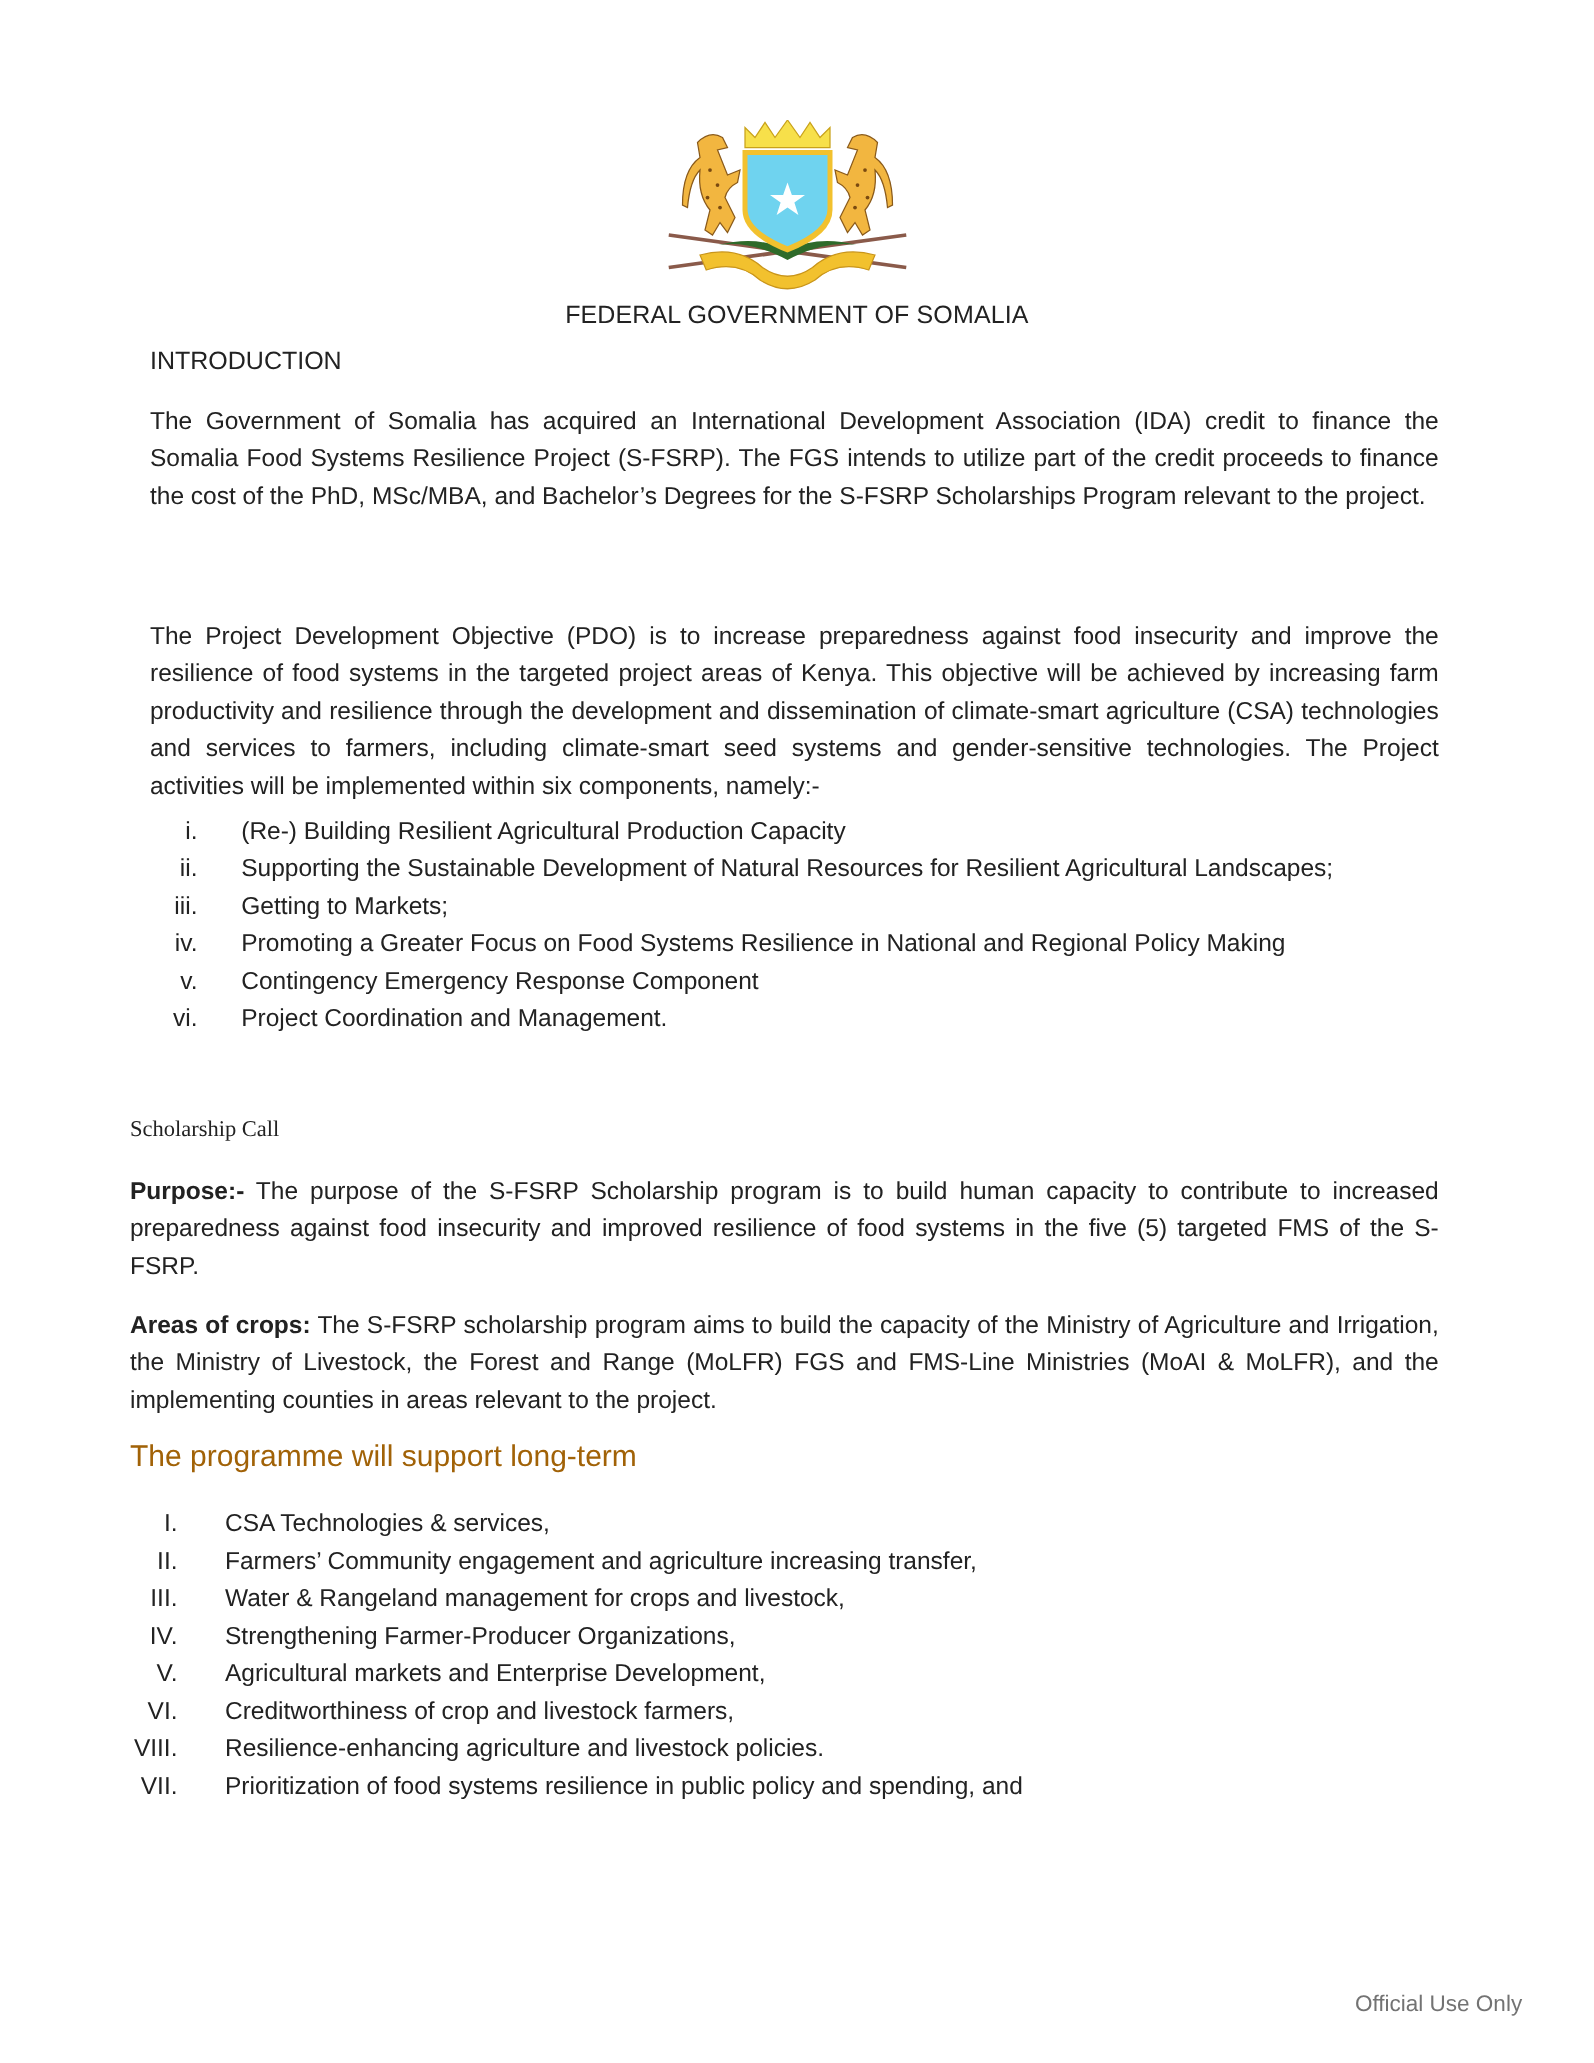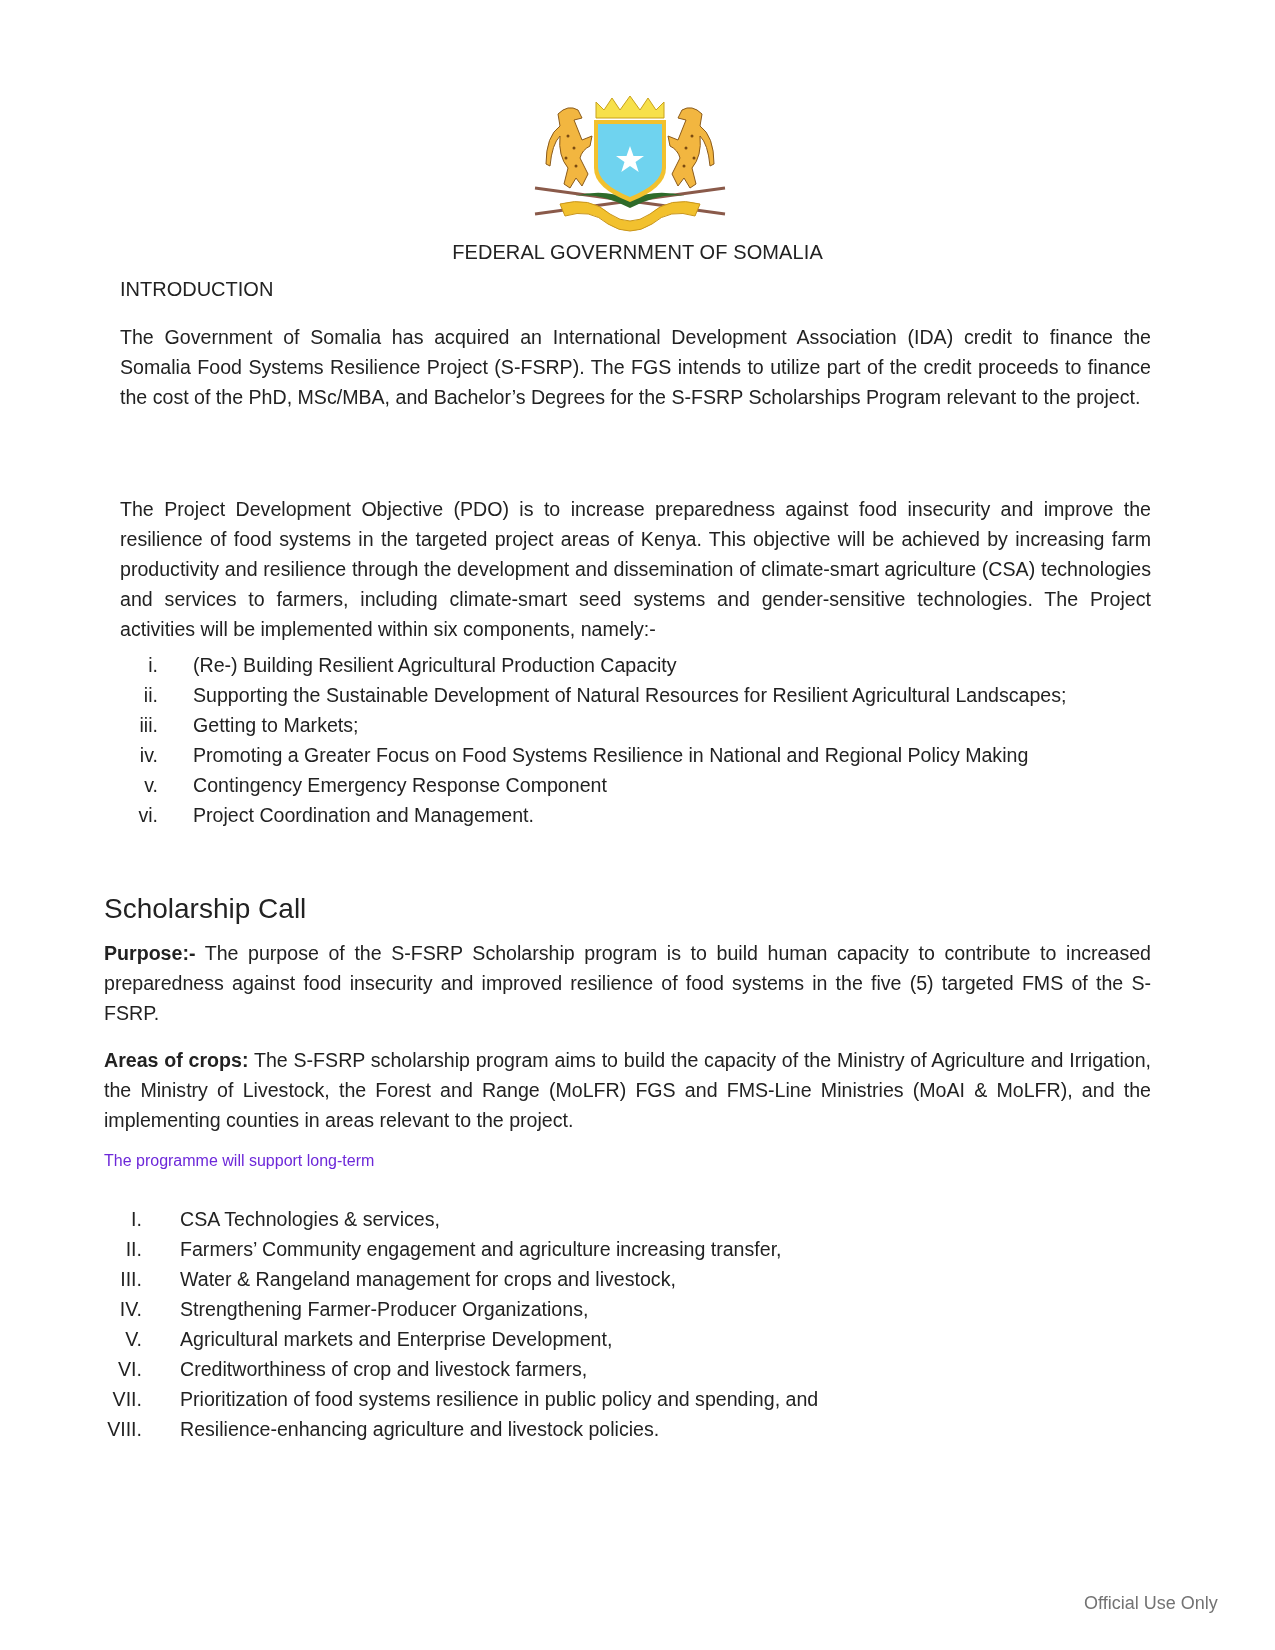--- a/index.html
+++ b/index.html
@@ -21,27 +21,27 @@
 
   .rlist { position: absolute; margin: 0; padding: 0; list-style: none; font-size: 19.6px; line-height: 30px; }
   .rlist li { position: relative; }
   .rlist .num { position: absolute; text-align: right; }
   .rlist .txt { display: block; text-align: justify; text-align-last: left; }
 
   .list1 { left: 120px; top: 650px; width: 1031px; }
   .list1 .num { left: 0; width: 38px; }
   .list1 .txt { margin-left: 73px; }
 
-  .sch-heading { position: absolute; left: 104px; top: 893px; font-size: 28px; }
+  .sch-heading { position: absolute; left: 104px; top: 893px; font-size: 18px; font-family: Liberation Serif, serif; }
 
   .p3 { left: 104px; top: 938px; width: 1047px; }
   .p4 { left: 104px; top: 1045px; width: 1047px; }
   .bold { font-weight: bold; }
 
-  .prog-heading { position: absolute; left: 104px; top: 1152px; font-size: 16px; font-weight: normal; color: #6d28d9; }
+  .prog-heading { position: absolute; left: 104px; top: 1152px; font-size: 24px; font-weight: normal; color: #a16207; }
 
   .list2 { left: 104px; top: 1204px; width: 900px; }
   .list2 .num { left: 0; width: 38px; }
   .list2 .txt { margin-left: 76px; text-align: center; }
 
   .footer { position: absolute; left: 1084px; top: 1593px; font-size: 18px; color: #737373; }
 </style>
 </head>
 <body>
 
@@ -141,23 +141,23 @@
     </li>
     <li>
       <span class="num">V.</span>
       <span class="txt">Agricultural markets and Enterprise Development,</span>
     </li>
     <li>
       <span class="num">VI.</span>
       <span class="txt">Creditworthiness of crop and livestock farmers,</span>
     </li>
     <li>
+      <span class="num">VIII.</span>
+      <span class="txt">Resilience-enhancing agriculture and livestock policies.</span>
+    </li>
+    <li>
       <span class="num">VII.</span>
       <span class="txt">Prioritization of food systems resilience in public policy and spending, and</span>
-    </li>
-    <li>
-      <span class="num">VIII.</span>
-      <span class="txt">Resilience-enhancing agriculture and livestock policies.</span>
     </li>
   </ul>
 
   <div class="footer">Official Use Only</div>
 </div>
 
 </body></html>

